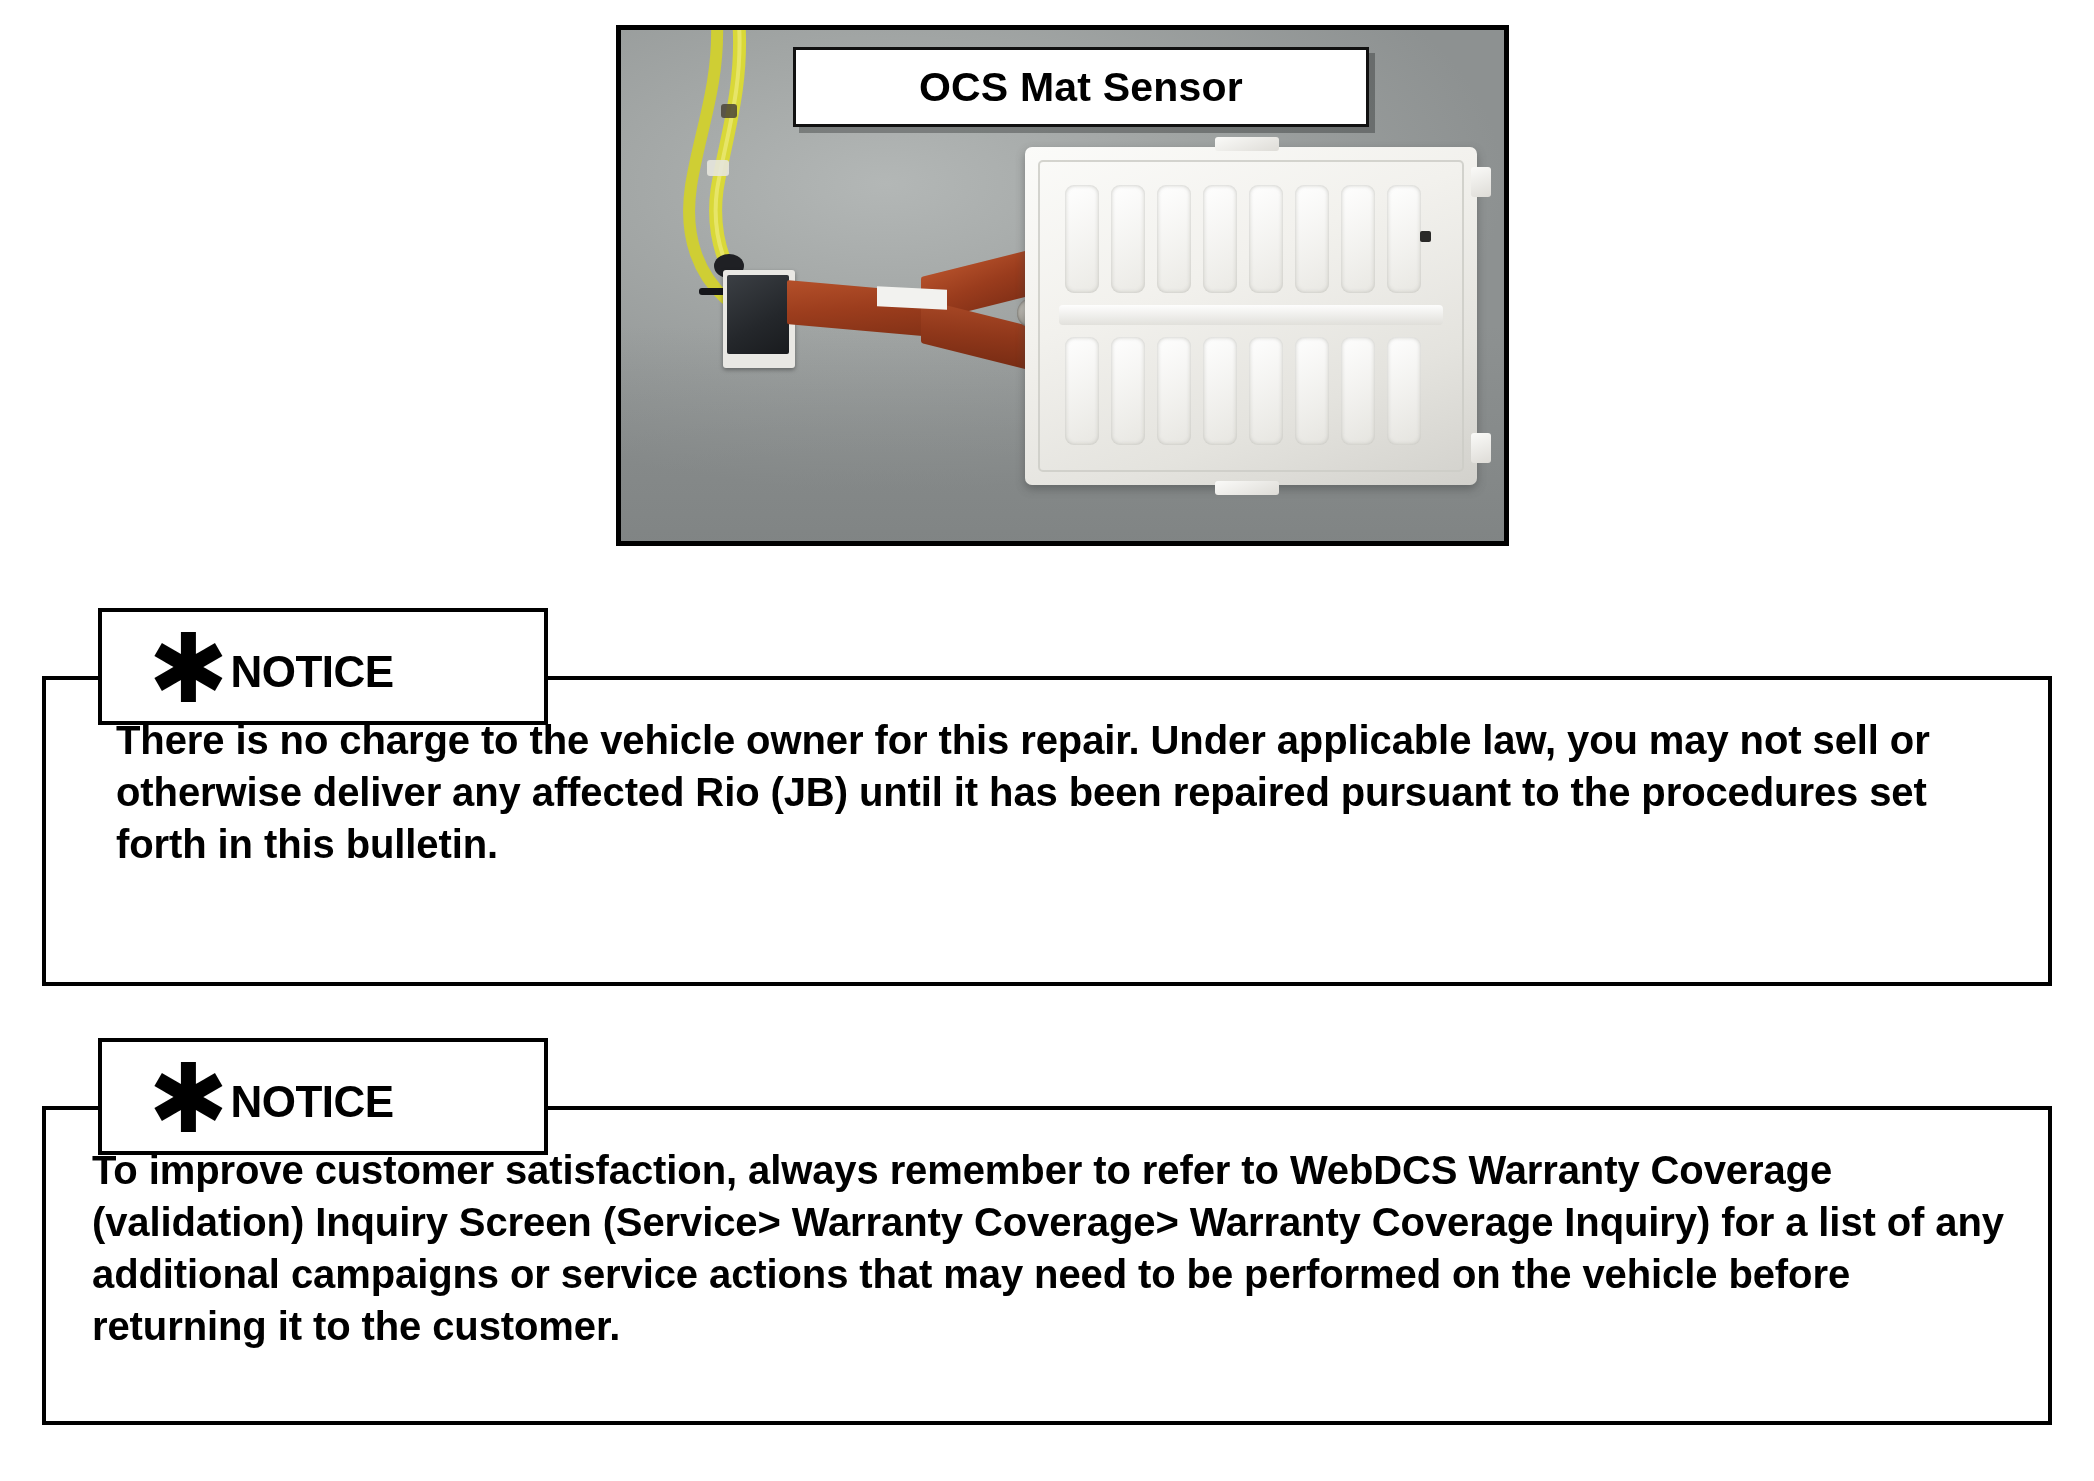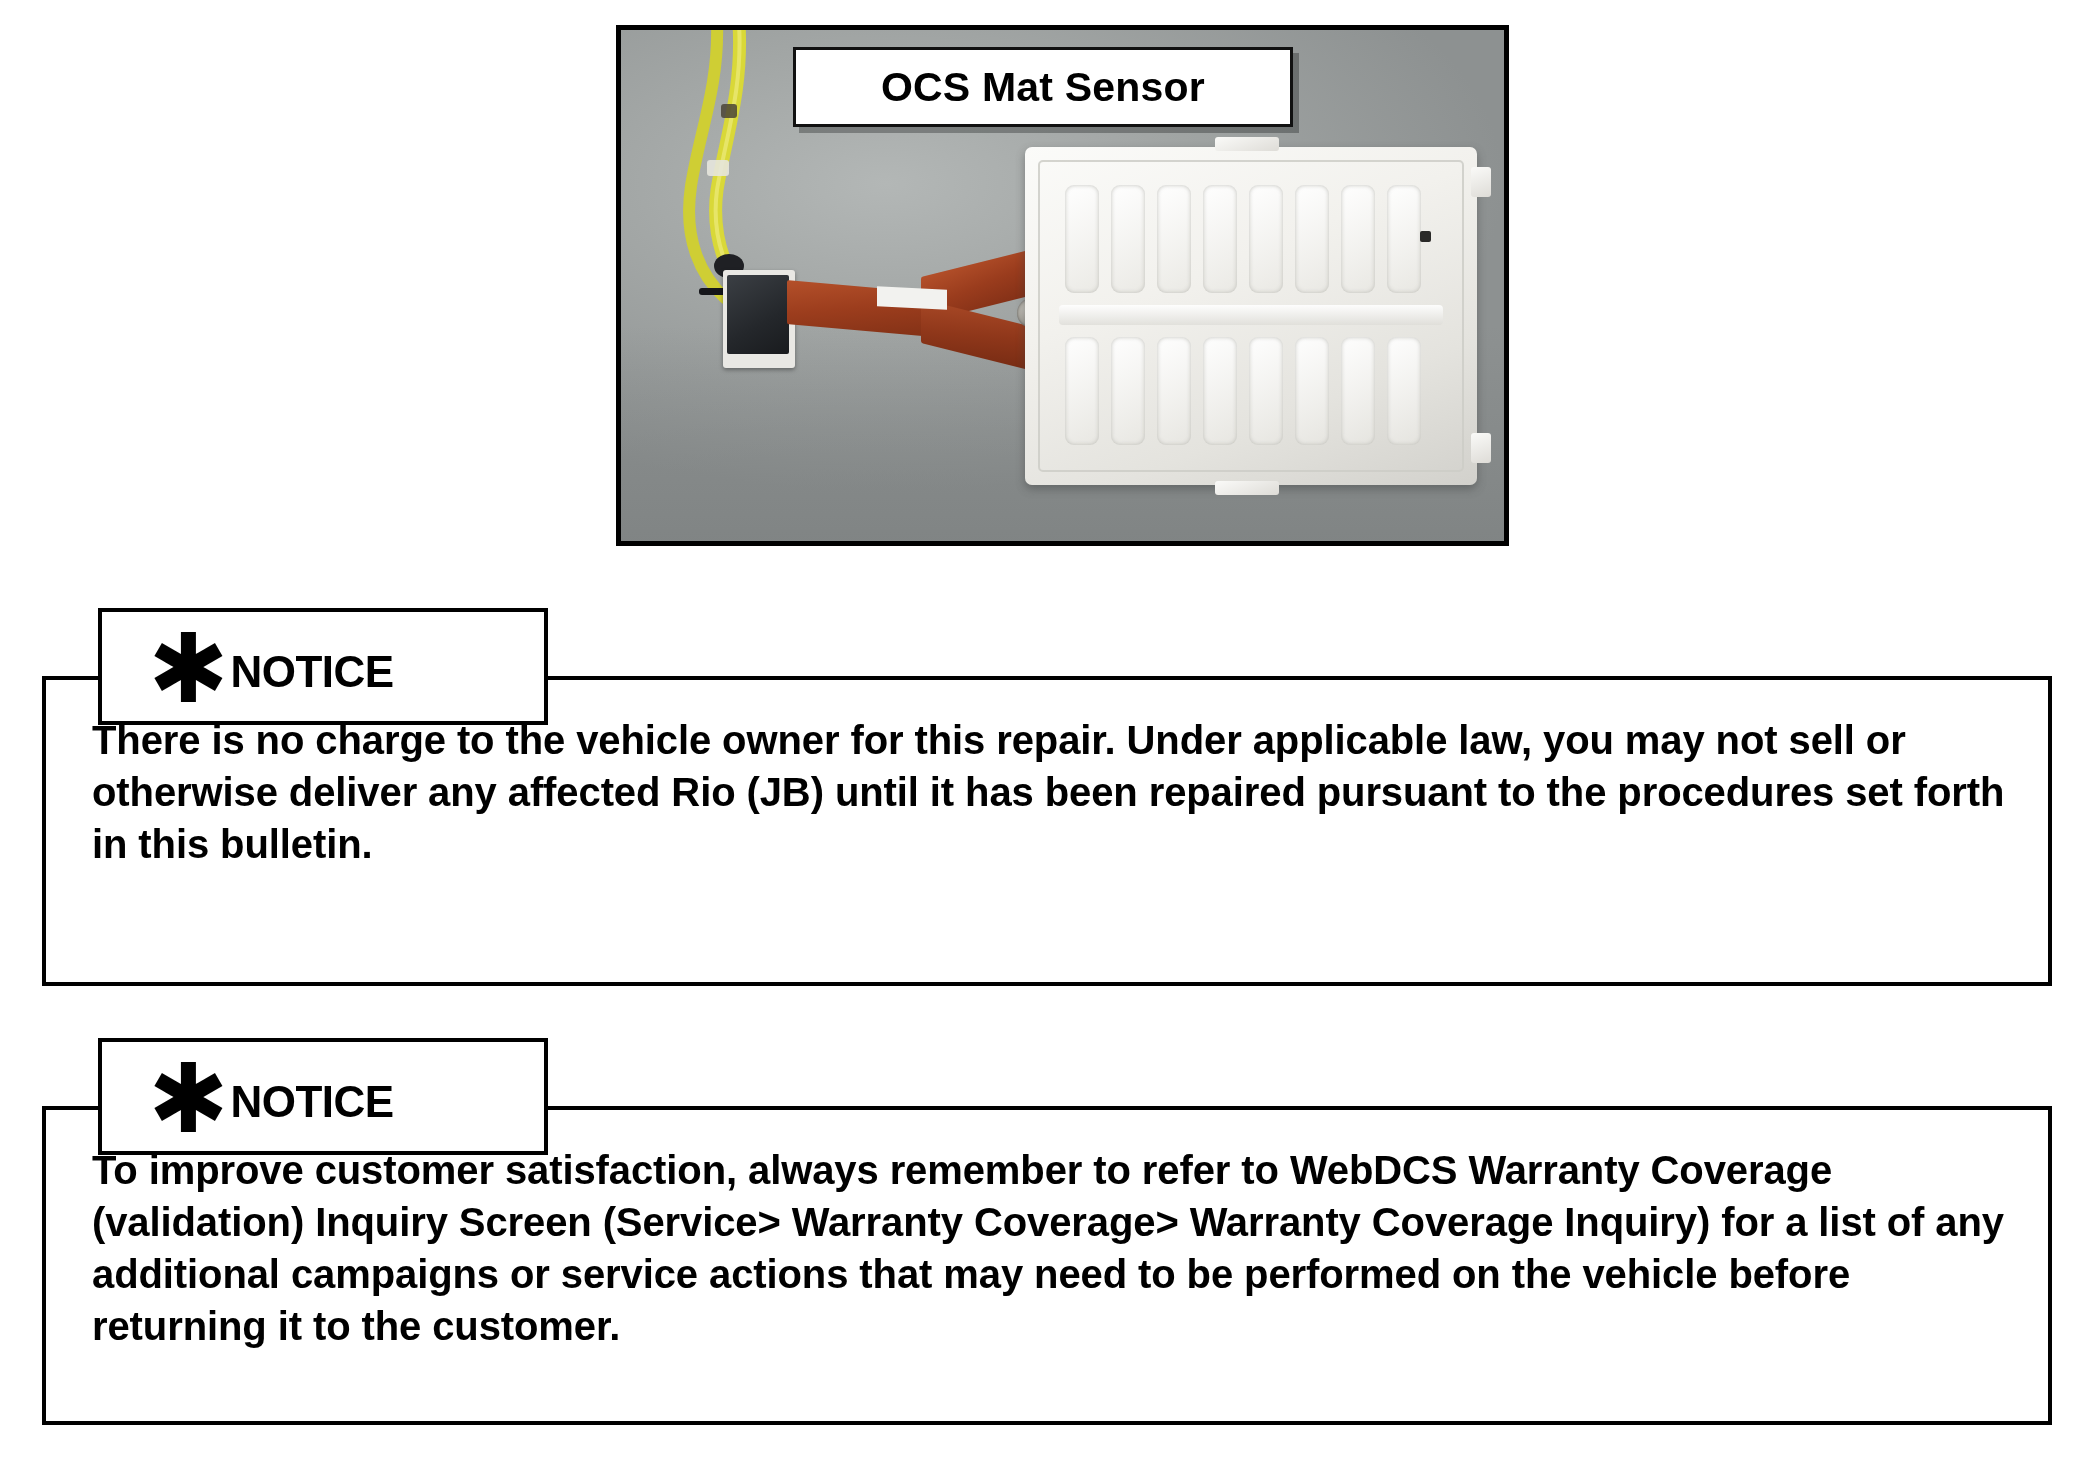--- a/index.html
+++ b/index.html
@@ -174,21 +174,21 @@
     height: 11px;
     background: #2a2a28;
     border-radius: 2px;
   }
 
   
   .photo-caption {
     position: absolute;
     left: 793px;
     top: 47px;
-    width: 500px;
+    width: 576px;
     height: 80px;
     background: #ffffff;
     border: 3px solid #111111;
     box-sizing: border-box;
     display: flex;
     align-items: center;
     justify-content: center;
     box-shadow: 6px 6px 0 rgba(30,32,32,0.35);
   }
   .photo-caption-text {
@@ -245,21 +245,21 @@
     font-size: 40px;
     font-weight: 700;
     line-height: 1.30;
     color: #000000;
     letter-spacing: -0.1px;
   }
 
   
   #notice-1 { left: 42px; top: 608px; width: 2010px; height: 378px; }
   #notice-1 .notice-header { left: 56px; width: 450px; }
-  #notice-1 .notice-body { left: 0; top: 68px; width: 2010px; height: 310px; padding: 34px 40px 0 46px; }
+  #notice-1 .notice-body { left: 0; top: 68px; width: 2010px; height: 310px; padding: 34px 40px 0 70px; }
 
   
   #notice-2 { left: 42px; top: 1038px; width: 2010px; height: 443px; }
   #notice-2 .notice-header { left: 56px; width: 450px; }
   #notice-2 .notice-body { left: 0; top: 68px; width: 2010px; height: 319px; padding: 34px 40px 0 46px; }
 </style>
 </head>
 <body>
 
 <div class="photo-figure">

